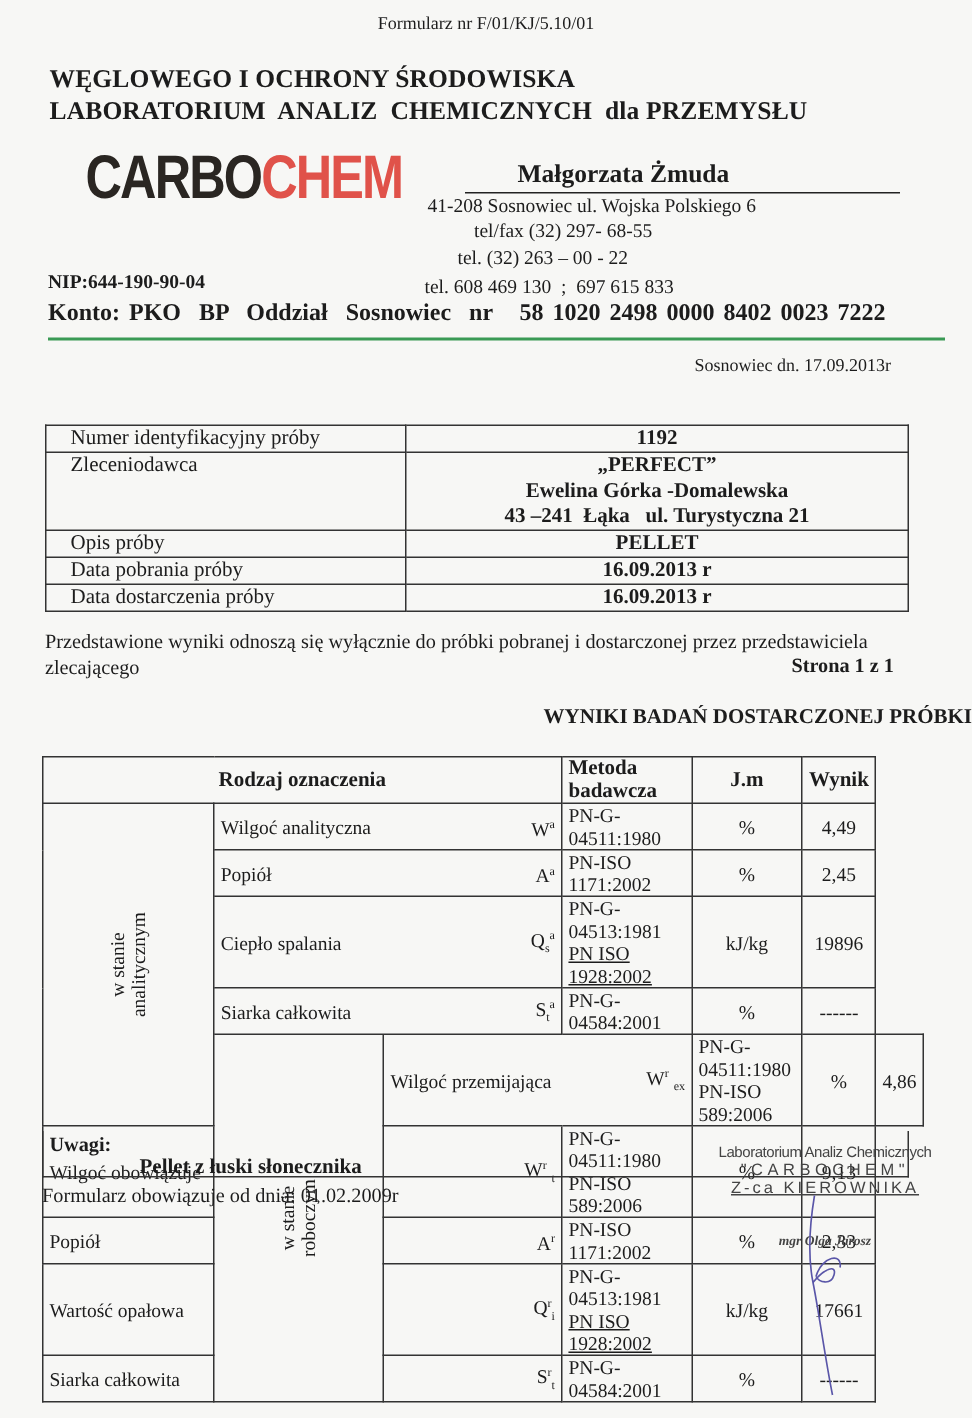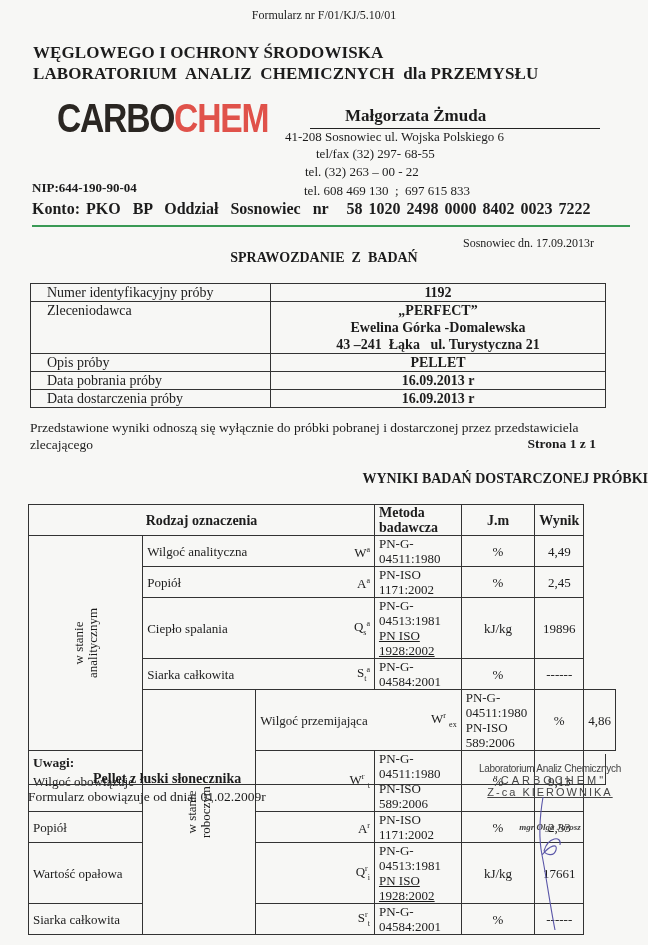--- a/index.html
+++ b/index.html
@@ -66,29 +66,28 @@
   <div style="white-space:pre">LABORATORIUM  ANALIZ  CHEMICZNYCH  dla PRZEMYSŁU</div>
 </div>
 
 <div class="abs logo"><span class="carbo">CARBO</span><span class="chem">CHEM</span></div>
 
 <div class="abs owner">Małgorzata Żmuda</div>
 <div class="abs owner-line"></div>
 <div class="abs addr" style="left:285px; top:128px;">41-208 Sosnowiec ul. Wojska Polskiego 6</div>
 <div class="abs addr" style="left:316px; top:145px;">tel/fax (32) 297- 68-55</div>
 <div class="abs addr" style="left:305px; top:163px;">tel. (32) 263 – 00 - 22</div>
-<div class="abs addr" style="left:304px; top:182px; white-space:pre">tel. 608 469 130  ;  697 615 833</div>
+<div class="abs addr" style="left:283px; top:182px; white-space:pre">tel. 608 469 130  ;  697 615 833</div>
 
 <div class="abs nip">NIP:644-190-90-04</div>
 <div class="abs konto" style="white-space:pre">Konto: PKO  BP  Oddział  Sosnowiec  nr   58 1020 2498 0000 8402 0023 7222</div>
 <div class="abs green-line"></div>
 
 <div class="abs city-date">Sosnowiec dn. 17.09.2013r</div>
 <div class="abs report-title">
-  <div style="white-space:pre">SPRAWOZDANIE  Z  BADAŃ</div>
 </div>
 
 <table class="abs info-table">
   <tbody>
       <tr>
     <td class="k">Numer identyfikacyjny próby</td>
     <td class="v">1192</td>
   </tr>
   <tr>
     <td class="k">Zleceniodawca</td>

